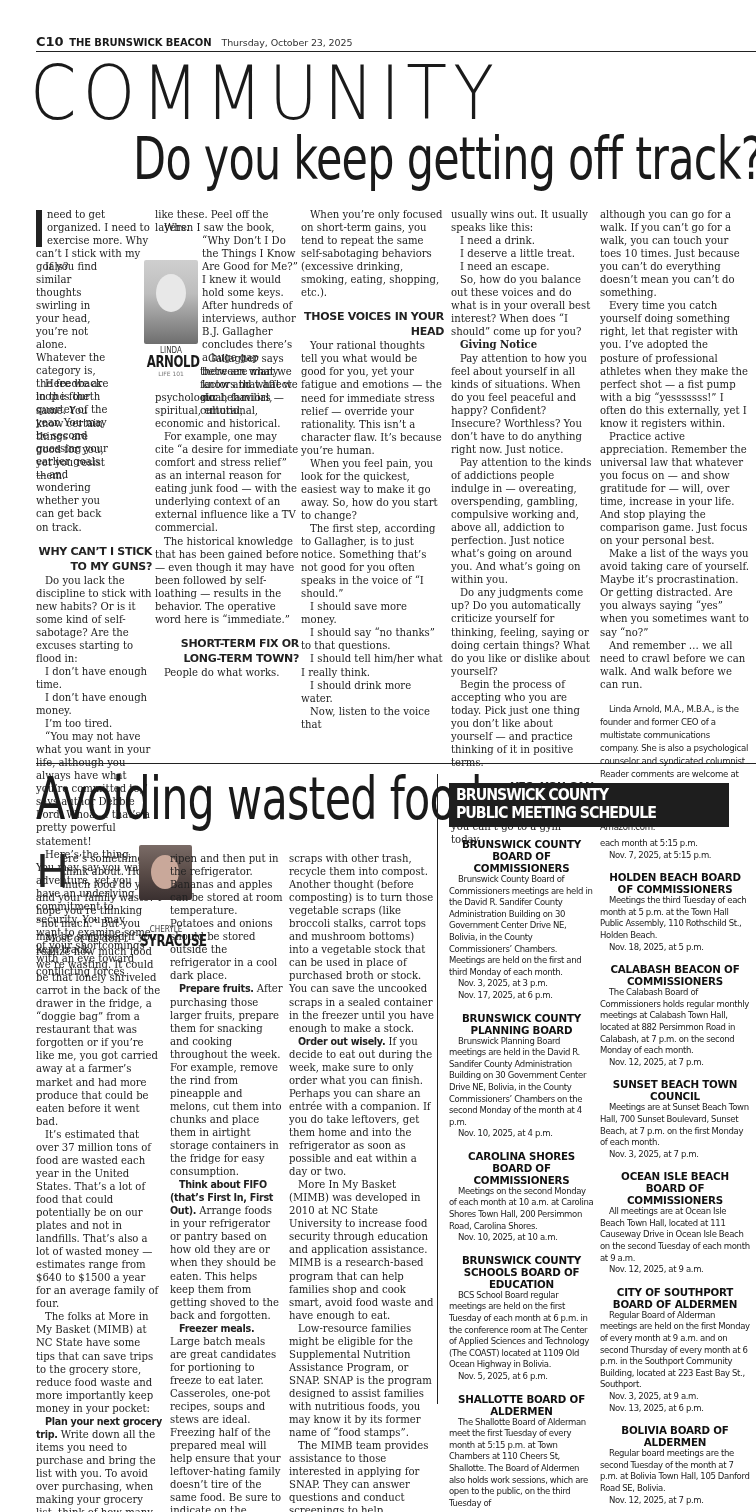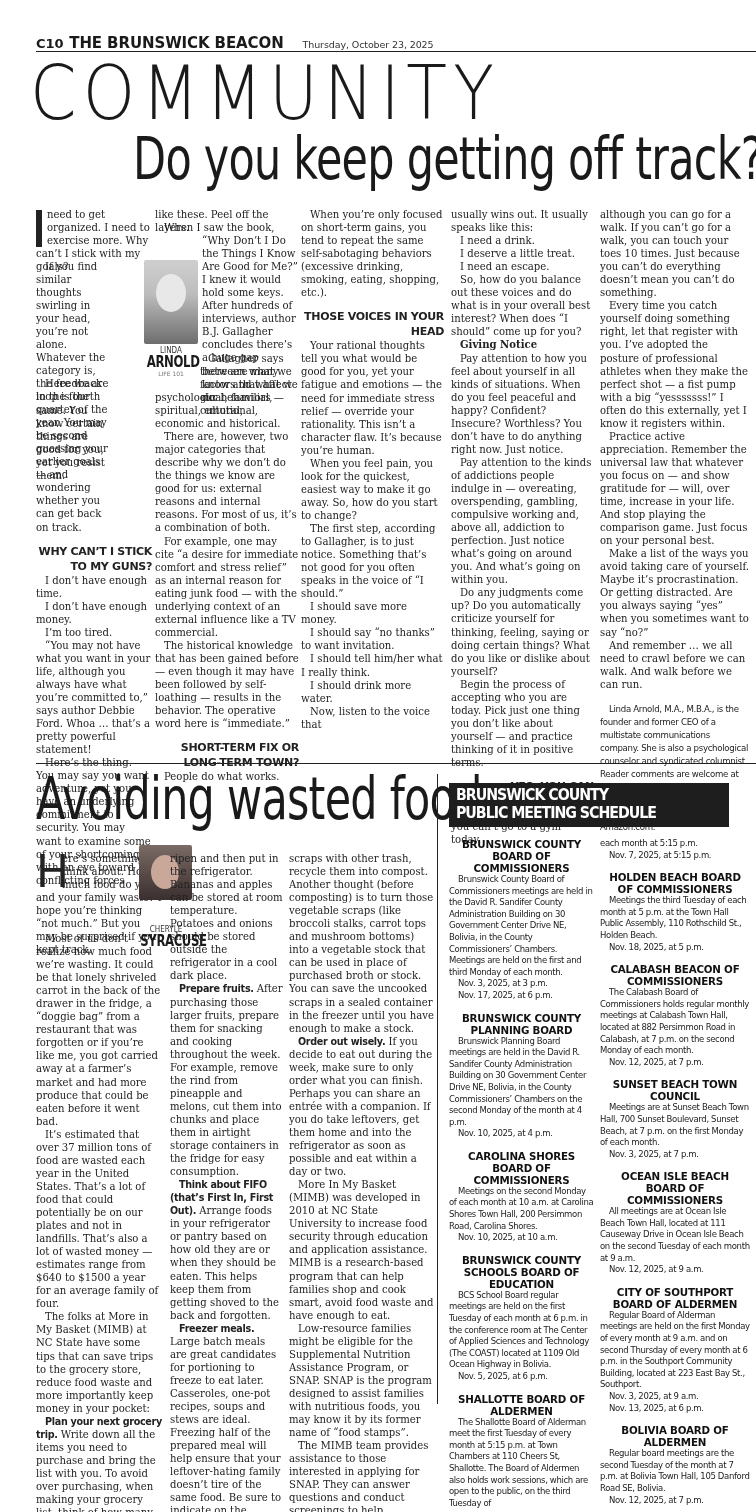--- a/index.html
+++ b/index.html
@@ -1,21 +1,21 @@
 <!DOCTYPE html>
 <html><head>
 <meta charset="utf-8">
 <style>
   * { box-sizing: border-box; margin: 0; padding: 0; }
   html, body { width: 756px; height: 1512px; background: #fff; overflow: hidden; }
   body { position: relative; color: #1a1a1a; font-family: "DejaVu Serif", serif; }
   .abs { position: absolute; }
   .folio { left: 36px; top: 34px; font-family: "DejaVu Sans", sans-serif; font-size: 9.5px; letter-spacing: -0.1px; white-space: nowrap; }
   .folio .pg { font-weight: bold; font-size: 13px; margin-right: 3px; }
-  .folio .pub { font-weight: bold; font-size: 15px; margin-right: 16px; }
+  .folio .pub { font-weight: bold; font-size: 10px; margin-right: 7px; }
   .folio .date { font-weight: normal; color: #333; }
   .rule-top { left: 36px; top: 51px; width: 720px; height: 1px; background: #222; }
   .section { left: 30px; top: 56px; font-family: "DejaVu Sans", sans-serif; font-weight: 300; font-size: 74px; letter-spacing: 7px; color: #1a1a1a; transform: scaleX(0.9); transform-origin: left top; line-height: 1; }
   .headline1 { left: 40px; top: 130px; width: 716px; text-align: center; font-family: "DejaVu Sans", sans-serif; font-size: 58px; line-height: 1; transform: scaleX(0.74); transform-origin: center top; white-space: nowrap; letter-spacing: -1px; }
   .col { font-size: 10.1px; line-height: 13.05px; color: #222; }
   .col p { text-indent: 9px; }
   .col p.noind { text-indent: 0; }
   .sub { font-family: "DejaVu Sans", sans-serif; font-weight: bold; font-size: 11px; line-height: 15px; text-align: right; letter-spacing: -0.3px; }
   .dropcap { float: left; font-family: "DejaVu Sans", sans-serif; font-size: 36px; line-height: 30px; margin: 2px 4px 0 0; font-weight: normal; }
   .dropcap.i { width: 6px; height: 37px; background: #222; margin-top: 2px; margin-right: 5px; font-size: 0; }
@@ -54,20 +54,21 @@
   <div class="dropcap i"></div>
   <p class="noind">need to get organized. I need to exercise more. Why can’t I stick with my goals?</p>
 </div>
 <div class="abs col" style="left:36px; top:260px; width:74px;">
   <p>If you find similar thoughts swirling in your head, you’re not alone. Whatever the category is, the feedback loop is the same. You know certain things are good for you, yet you resist them.</p>
 </div>
 <div class="abs col" style="left:36px; top:377px; width:116px;">
   <p style="padding-right:42px">Here we are in the fourth quarter of the year. You may be second guessing your earlier goals — and wondering whether you can get back on track.</p>
   <div style="height:10px"></div>
   <div class="sub">WHY CAN’T I STICK TO MY GUNS?</div>
+  <p>Do you lack the discipline to stick with new habits? Or is it some kind of self- sabotage? Are the excuses starting to flood in:</p>
   <p>I don’t have enough time.</p>
   <p>I don’t have enough money.</p>
   <p>I’m too tired.</p>
   <p>“You may not have what you want in your life, although you always have what you’re committed to,” says author Debbie Ford. Whoa … that’s a pretty powerful statement!</p>
   <p>Here’s the thing. You may say you want adventure, yet you have an underlying commitment to security. You may want to examine some of your shortcomings with an eye toward conflicting forces</p>
 </div>
 
 <div class="abs photo" style="left:144px; top:260px; width:54px; height:84px; background:linear-gradient(180deg,#cfcfcf 0%,#bdbdbd 40%,#6e6e6e 100%); border-radius:2px;">
   <div style="position:absolute; left:12px; top:14px; width:30px; height:38px; border-radius:50%; background:#e8e8e8;"></div>
 </div>
@@ -81,37 +82,36 @@
   <p class="noind">like these. Peel off the layers.</p>
 </div>
 <div class="abs col" style="left:155px; top:221px; width:144px;">
   <p style="padding-left:47px; text-indent:-38px;">When I saw the book, “Why Don’t I Do the Things I Know Are Good for Me?” I knew it would hold some keys. After hundreds of interviews, author B.J. Gallagher concludes there’s a huge gap between what we know and what we do.</p>
 </div>
 <div class="abs col" style="left:200px; top:352px; width:99px;">
   <p style="text-indent:8px;">Gallagher says there are many factors that affect our behaviors — cultural,</p>
 </div>
 <div class="abs col" style="left:155px; top:391px; width:144px;">
   <p class="noind">psychological, familial, spiritual, emotional, economic and historical.</p>
-  <p>There are, however, two major categories that describe why we don’t do the things we know are good for us: external reasons and internal reasons. For most of us, it’s a combination of both.</p>
   <p>For example, one may cite “a desire for immediate comfort and stress relief” as an internal reason for eating junk food — with the underlying context of an external influence like a TV commercial.</p>
   <p>The historical knowledge that has been gained before — even though it may have been followed by self-loathing — results in the behavior. The operative word here is “immediate.”</p>
   <div style="height:10px"></div>
   <div class="sub">SHORT-TERM FIX OR LONG-TERM TOWN?</div>
   <p>People do what works.</p>
 </div>
 
 <div class="abs col" style="left:301px; top:208px; width:143px;">
   <p>When you’re only focused on short-term gains, you tend to repeat the same self-sabotaging behaviors (excessive drinking, smoking, eating, shopping, etc.).</p>
   <div style="height:10px"></div>
   <div class="sub">THOSE VOICES IN YOUR HEAD</div>
   <p>Your rational thoughts tell you what would be good for you, yet your fatigue and emotions — the need for immediate stress relief — override your rationality. This isn’t a character flaw. It’s because you’re human.</p>
   <p>When you feel pain, you look for the quickest, easiest way to make it go away. So, how do you start to change?</p>
   <p>The first step, according to Gallagher, is to just notice. Something that’s not good for you often speaks in the voice of “I should.”</p>
   <p>I should save more money.</p>
-  <p>I should say “no thanks” to want invitation.</p>
+  <p>I should say “no thanks” to that questions.</p>
   <p>I should tell him/her what I really think.</p>
   <p>I should drink more water.</p>
   <p>Now, listen to the voice that</p>
 </div>
 
 <div class="abs col" style="left:451px; top:208px; width:143px;">
   <p class="noind">usually wins out. It usually speaks like this:</p>
   <p>I need a drink.</p>
   <p>I deserve a little treat.</p>
   <p>I need an escape.</p>

